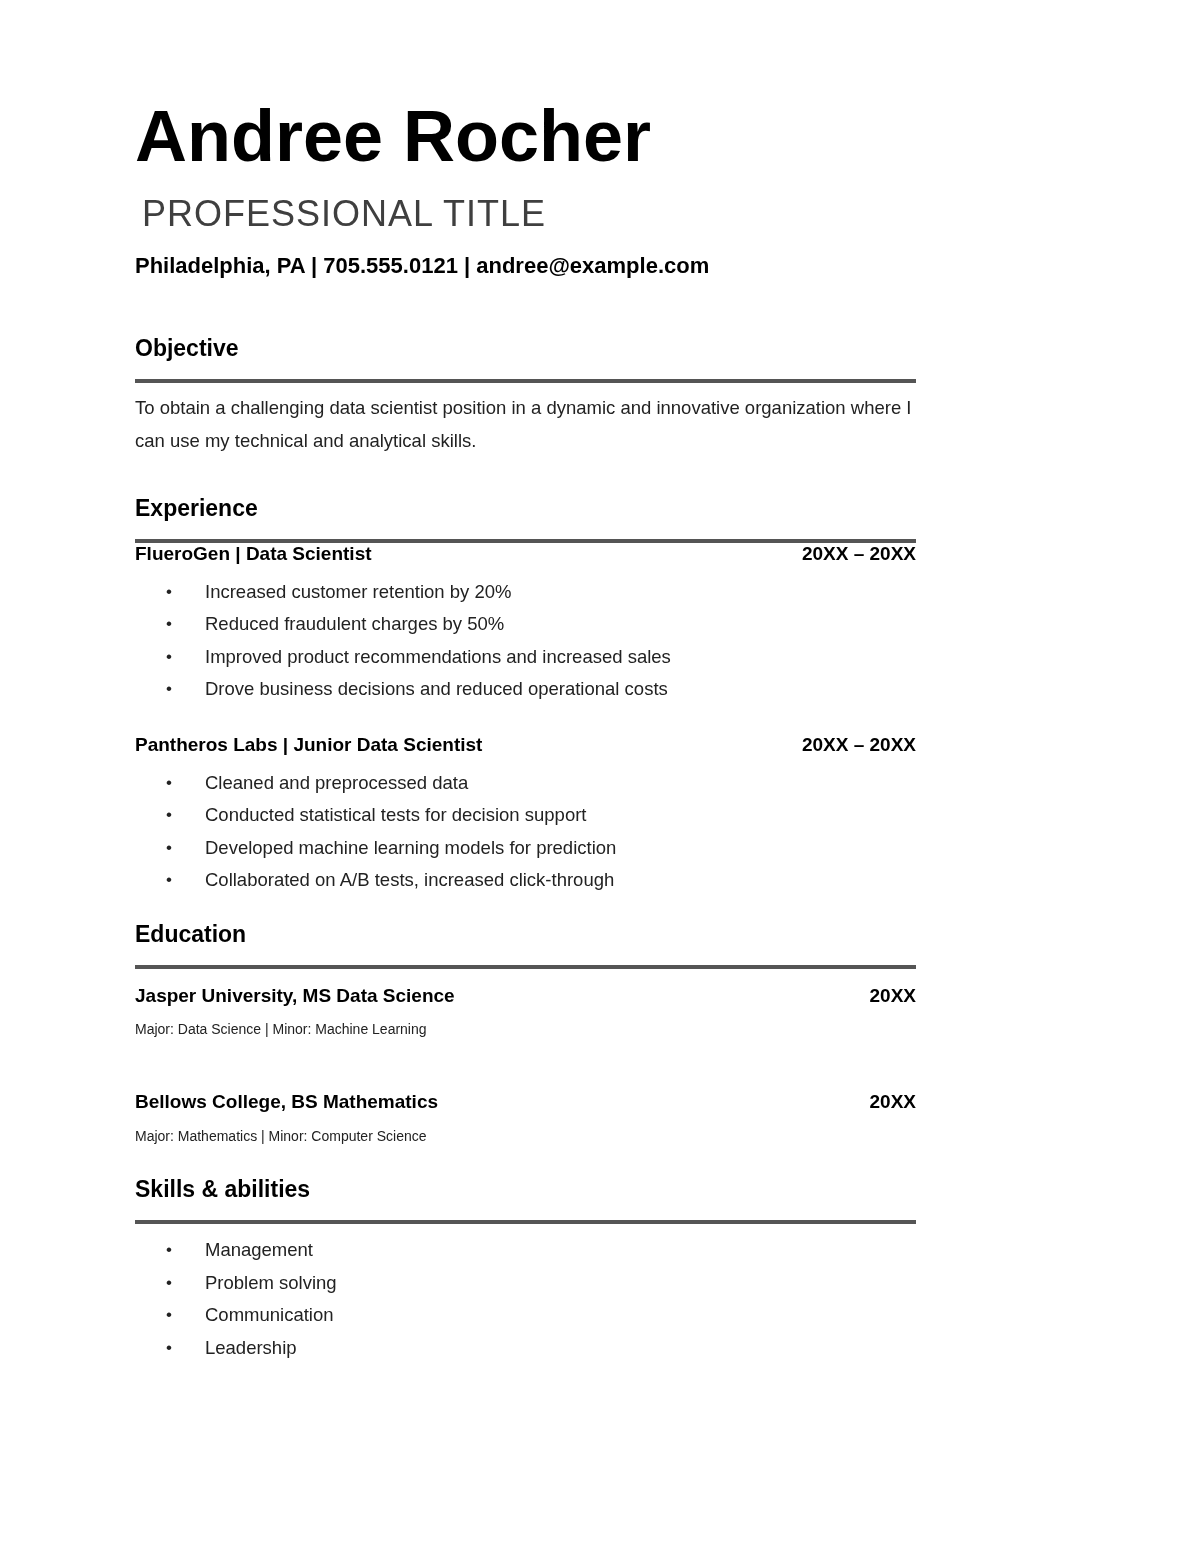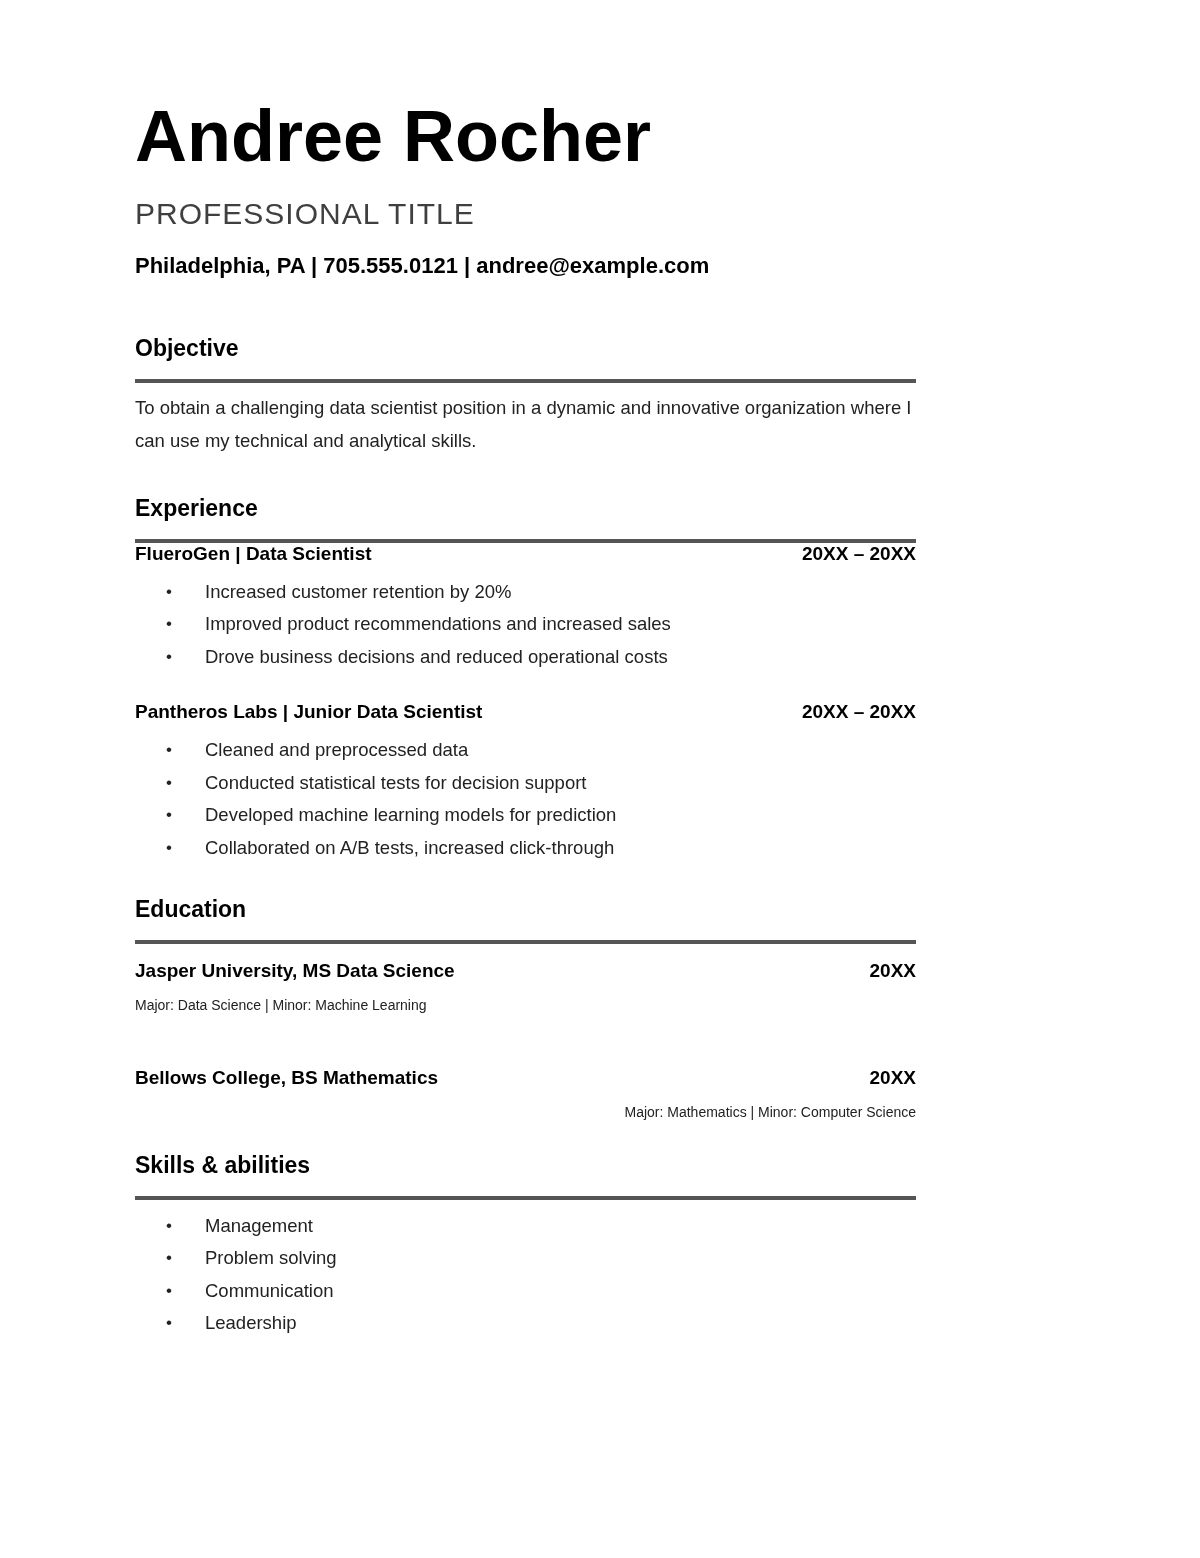--- a/index.html
+++ b/index.html
@@ -23,39 +23,39 @@
   
   .name {
     font-size: 72px;
     line-height: 72px;
     font-weight: bold;
     color: #000;
     margin: 0 0 25px 0;
     letter-spacing: 0;
   }
   .prof-title {
-    font-size: 30px;
+    font-size: 36px;
     line-height: 34px;
     font-weight: 400;
     letter-spacing: 1px;
     color: #3f3f3f;
-    margin: 0 0 22px 0;
+    margin: 0 0 22px 7px;
   }
   .contact {
     font-size: 22px;
     line-height: 25px;
     font-weight: bold;
     color: #000;
   }
 
   
   section { margin: 0; }
   .sec-objective  { margin-top: 57px; }
   .sec-experience { margin-top: 38px; }
-  .sec-education  { margin-top: 32px; }
+  .sec-education  { margin-top: 24px; }
   .sec-skills     { margin-top: 28px; }
 
   h2.sec-heading {
     font-size: 23px;
     line-height: 26px;
     font-weight: bold;
     color: #000;
     margin: 0;
   }
   .rule {
@@ -111,21 +111,21 @@
     position: absolute;
     left: 31px;
     top: 0;
     font-size: 17px;
     line-height: 32.5px;
     color: #222;
   }
 
   
   .school { margin-top: 16px; }
-  .school + .school { margin-top: 50px; text-align: right; }
+  .school + .school { margin-top: 50px; }
   .school-details {
     margin-top: 10px;
     font-size: 14px;
     line-height: 24px;
     color: #222;
   }
 </style>
 </head>
 <body>
 
@@ -147,20 +147,21 @@
     <h2 class="sec-heading">Experience</h2>
     <div class="rule"></div>
 
     <div class="job">
       <div class="entry-head">
         <span class="entry-title">FlueroGen | Data Scientist</span>
         <span class="entry-dates">20XX – 20XX</span>
       </div>
       <ul class="bullets">
         <li>Increased customer retention by 20%</li>
+        <li>Reduced fraudulent charges by 50%</li>
         <li>Improved product recommendations and increased sales</li>
         <li>Drove business decisions and reduced operational costs</li>
       </ul>
     </div>
 
     <div class="job">
       <div class="entry-head">
         <span class="entry-title">Pantheros Labs | Junior Data Scientist</span>
         <span class="entry-dates">20XX – 20XX</span>
       </div>

